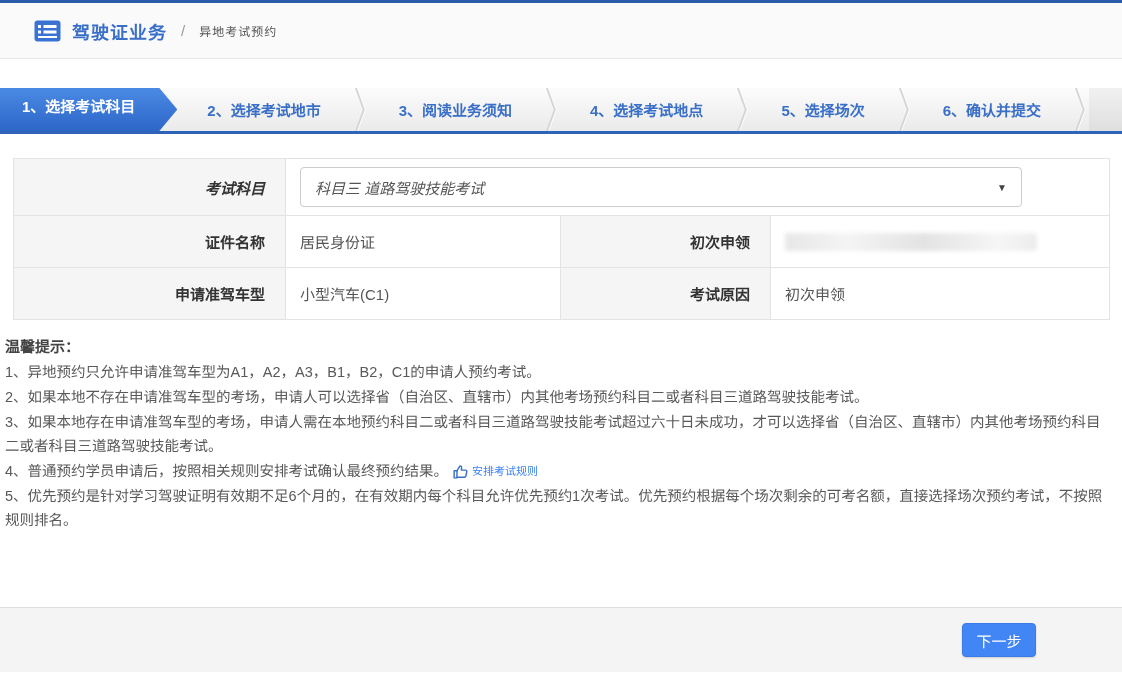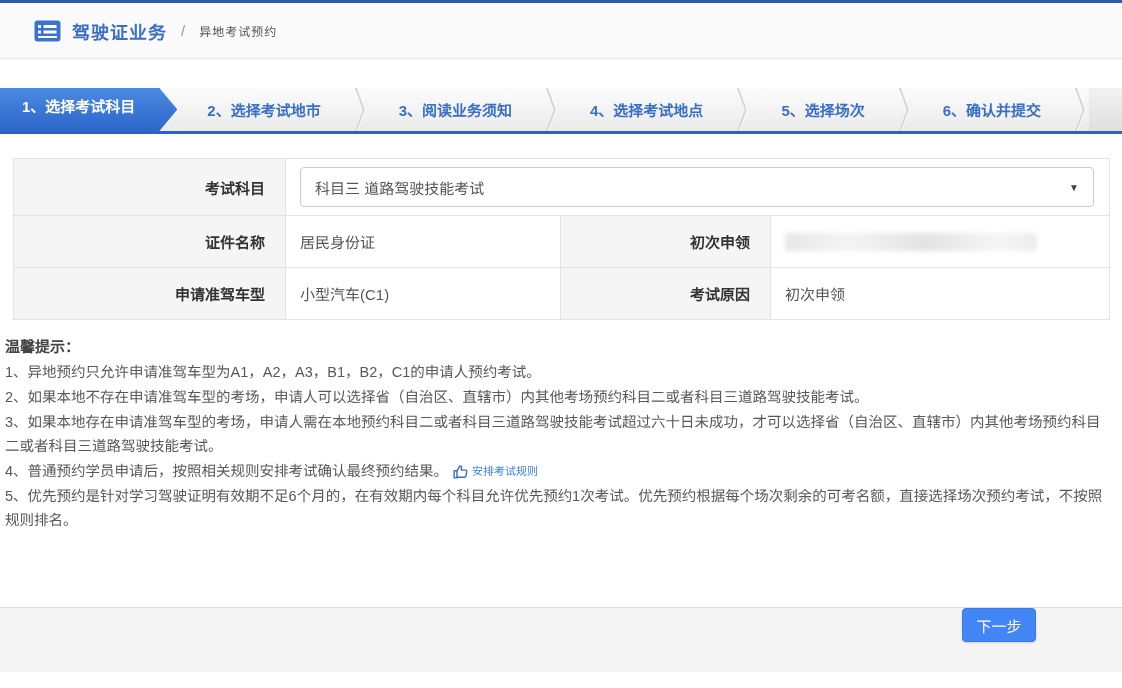--- a/index.html
+++ b/index.html
@@ -30,41 +30,41 @@
     background:#d5d5d5; box-shadow:1px 0 0 rgba(255,255,255,.9); }
   .chev::before { top:0; transform:skewX(20deg); }
   .chev::after { bottom:0; transform:skewX(-20deg); }
   .tabs-filler { flex:1; background:linear-gradient(#f1f1f1,#dfdfdf); }
 
   
   table.form { border-collapse:collapse; margin:24px 13px 0 13px; width:1096px; table-layout:fixed; }
   table.form td { border:1px solid #e3e3e3; font-size:15px; }
   td.lbl { background:#f5f5f5; text-align:right; padding-right:20px; font-weight:bold; color:#333; }
   td.val { background:#fff; color:#555; padding-left:14px; }
-  tr.r1 { height:57px; } tr.rn { height:52px; }
-  .selectbox { width:794px; height:40px; border:1px solid #ccc; border-radius:4px; background:#fff;
+  tr.r1 { height:57px;font-style:italic; } tr.rn { height:52px; }
+  .selectbox { width:722px; height:40px; border:1px solid #ccc; border-radius:4px; background:#fff;
     display:flex; align-items:center; justify-content:space-between; padding:0 14px; color:#555;
     font-size:15px; cursor:pointer; }
   .selectbox .arrow { color:#444; font-size:10px; }
   .redact { height:18px; border-radius:2px; filter:blur(2px);
     background:linear-gradient(90deg,#e7e7e7,#f4f4f4 25%,#e3e3e3 55%,#f6f6f6 85%,#ececec); }
   .redact.w-id { width:252px; } .redact.w-name { width:40px; } .redact.w-phone { width:116px; }
 
   
   .tips { margin:15px 13px 0 5px; color:#595959; font-size:14.5px; }
   .tips-title { font-weight:bold; color:#444; font-size:15px; margin-bottom:4px; }
   .tips p { line-height:24px; margin-bottom:1px; }
   .tip4 { display:flex; align-items:flex-end; }
   .rule-link { display:inline-flex; align-items:center; color:#3b82f6; font-size:11px;
     text-decoration:none; margin-left:4px; cursor:pointer; }
   .rule-link svg { margin-right:3px; }
 
   
   .footer { position:absolute; left:0; top:607px; width:1122px; height:65px;
-    background:#f4f4f4; border-top:1px solid #ddd; display:flex; align-items:flex-start;
+    background:#f4f4f4; border-top:1px solid #ddd; display:flex; align-items:center;
     justify-content:flex-end; padding-right:86px; }
   .next-btn { width:74px; height:34px; background:#4285f4; border:1px solid #3b79e6;
     border-radius:4px; color:#fff; font-size:15px; font-family:inherit; cursor:pointer;
     box-shadow:0 1px 2px rgba(0,0,0,.15); }
 </style>
 </head>
 <body>
 
 <div class="topline"></div>
 

